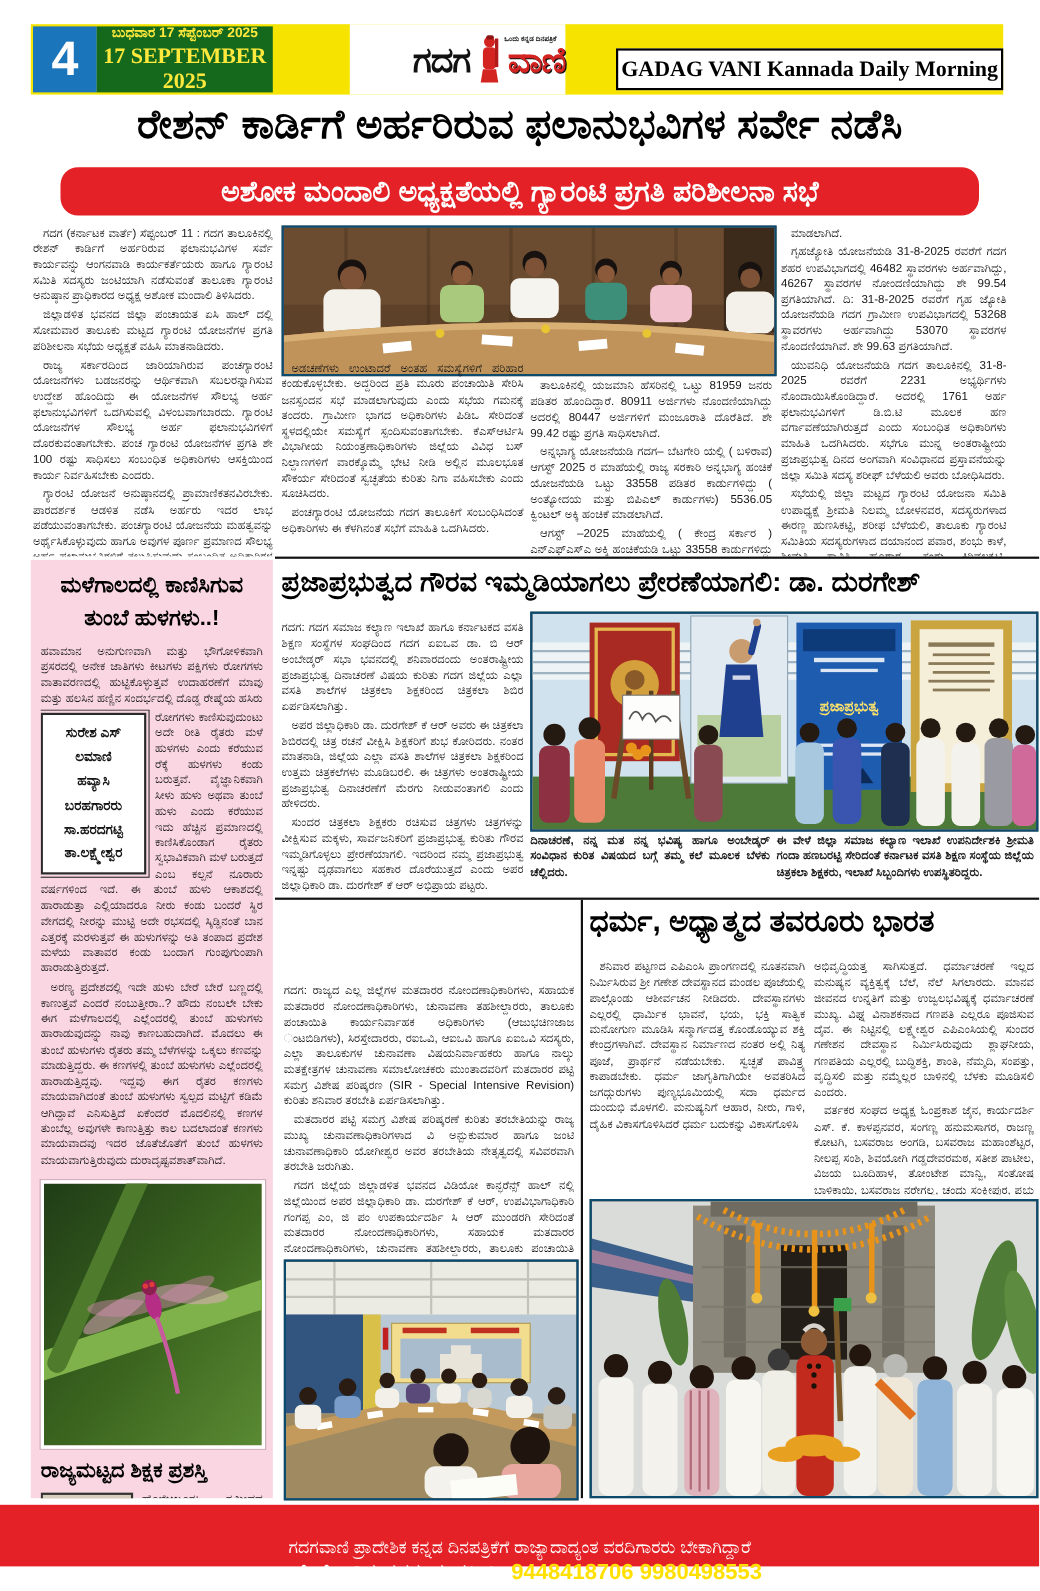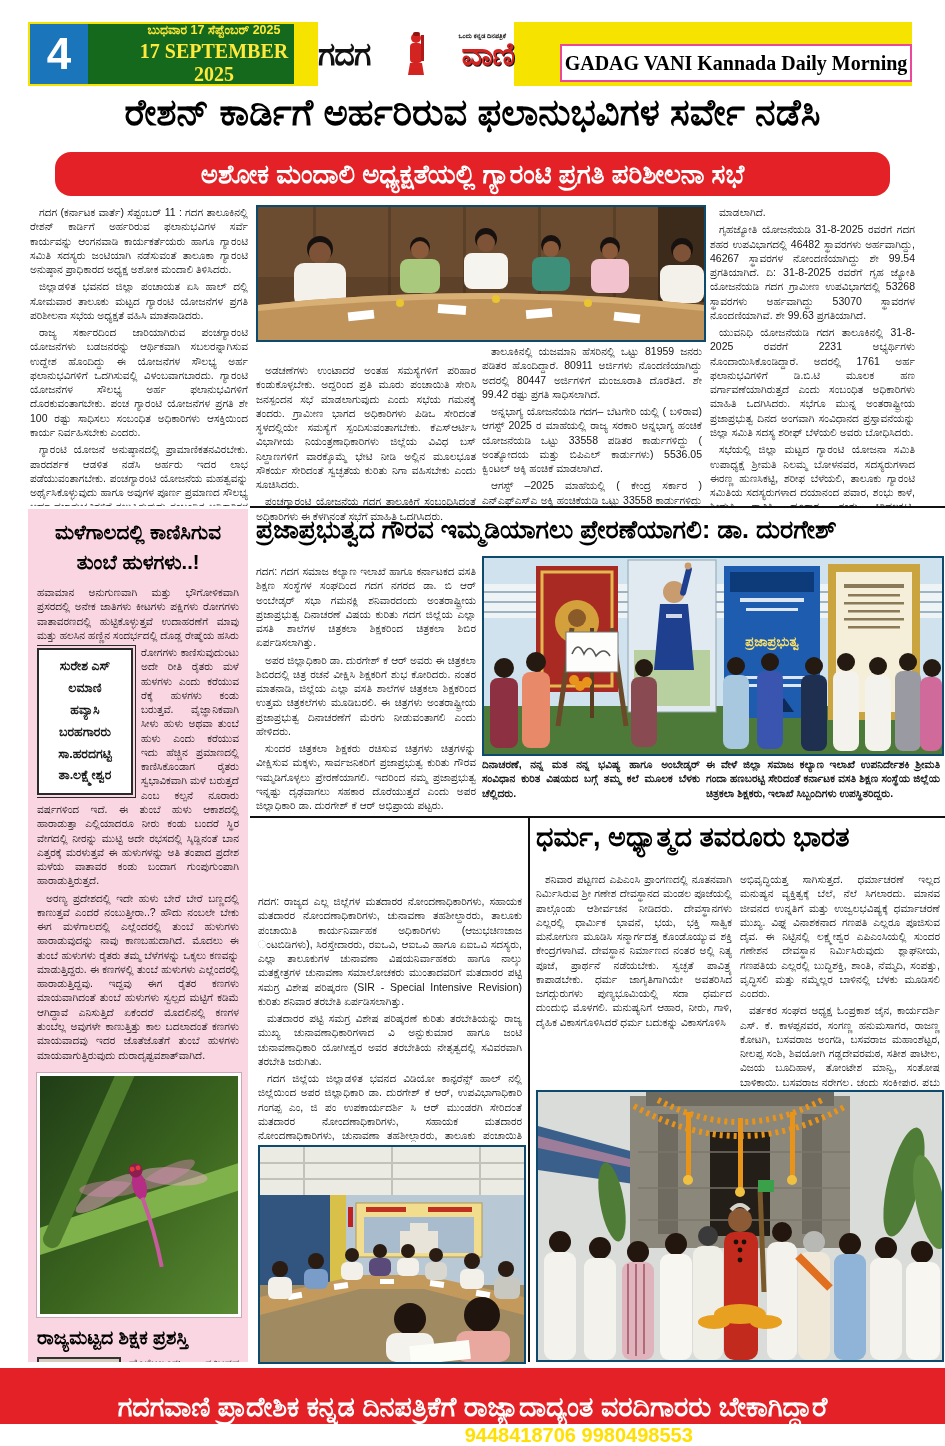--- a/index.html
+++ b/index.html
@@ -4,39 +4,39 @@
 <style>
   html,body{margin:0;padding:0;background:#ffffff;}
   .page{position:relative;width:945px;height:1446px;margin:0 auto;background:#fff;overflow:hidden;
         font-family:"Liberation Sans","DejaVu Sans",sans-serif;color:#151515;}
   .abs{position:absolute;}
   
   .topstrip{left:28px;top:22px;width:884px;height:64px;background:#f6e400;}
   .pageno{left:30px;top:24px;width:58px;height:60px;background:#1b75bb;color:#fff;font-size:44px;font-weight:bold;
           display:flex;align-items:center;justify-content:center;}
   .datebox{left:88px;top:24px;width:160px;height:60px;background:#15691c;color:#ffe93c;text-align:center;
-           display:flex;flex-direction:column;justify-content:center;gap:2px;padding-left:46px;}
+           display:flex;flex-direction:column;justify-content:center;gap:2px;}
   .datebox .kn{font-size:12.5px;font-weight:bold;}
   .datebox .en{font-size:20px;font-weight:bold;font-family:"Liberation Serif","DejaVu Serif",serif;}
-  .logopanel{left:318px;top:22px;width:196px;height:64px;background:#ffffff;display:flex;align-items:center;justify-content:space-between;gap:2px;}
+  .logopanel{left:318px;top:22px;width:196px;height:64px;background:#ffffff;display:flex;align-items:center;justify-content:flex-end;gap:2px;}
   .logo-left{font-size:32px;font-weight:bold;color:#111;letter-spacing:-1px;}
   .logo-right{font-size:32px;font-weight:bold;color:#d42422;text-shadow:1px 1px 0 #111;letter-spacing:-1px;}
   .logo-tag{position:absolute;top:10px;right:8px;font-size:6.5px;color:#111;font-weight:bold;}
-  .mastheadbox{left:560px;top:44px;width:348px;height:34px;background:#fff;border:2px solid #ec4899;
+  .mastheadbox{left:560px;top:44px;width:348px;height:34px;background:#fff;border:2px solid #000000;
                display:flex;align-items:center;justify-content:center;font-family:"Liberation Serif","DejaVu Serif",serif;
                font-weight:bold;font-size:20px;color:#000;white-space:nowrap;}
   .leadhead{left:0;top:92px;width:945px;height:56px;text-align:center;font-size:37px;font-weight:bold;color:#000;
             white-space:nowrap;overflow:hidden;}
   .subhead{left:55px;top:152px;width:835px;height:44px;background:#e32126;border-radius:16px;color:#fff;
            display:flex;align-items:center;justify-content:center;font-size:26px;font-weight:bold;white-space:nowrap;overflow:hidden;}
   
   .bodytext{font-size:10.5px;line-height:1.36;text-align:justify;overflow:hidden;}
   .bodytext p{margin:0 0 3px 0;text-indent:9px;}
   .col1{left:30px;top:205px;width:218px;height:301px;}
-  .col2{left:256px;top:364px;width:220px;height:162px;font-family:Liberation Serif, serif;}
+  .col2{left:256px;top:328px;width:220px;height:162px;}
   .col3{left:482px;top:344px;width:220px;height:162px;}
   .col4{left:710px;top:205px;width:205px;height:301px;}
   .photo{border:2px solid #0c4a6e;overflow:hidden;background:#737373;}
   .meetphoto{left:256px;top:205px;width:446px;height:133px;}
   .rule-h1{left:250px;top:506px;width:695px;height:2px;background:#111;}
   
   .pinkbox{left:28px;top:509px;width:220px;height:853px;background:#f9d6e2;overflow:hidden;padding:6px 9px;box-sizing:border-box;}
   .monsoon-title{white-space:pre-line;text-align:center;font-size:20px;font-weight:bold;line-height:1.5;margin:2px 0 8px 0;color:#000;}
   .authorbox{float:left;width:86px;background:#fff;border:2px solid #2a2a2a;outline:1px solid #2a2a2a;outline-offset:2px;
              margin:3px 8px 4px 0;padding:6px 3px;text-align:center;font-size:12.5px;font-weight:bold;line-height:1.75;white-space:pre-line;}
@@ -57,21 +57,21 @@
   .voters-body{left:258px;top:894px;width:264px;height:248px;}
   .trainphoto{left:258px;top:1145px;width:264px;height:215px;}
   
   .dharma-head{left:536px;top:822px;width:406px;height:44px;font-size:27px;font-weight:bold;color:#000;white-space:nowrap;overflow:hidden;}
   .dh-col1{left:536px;top:872px;width:196px;height:214px;}
   .dh-col2{left:740px;top:872px;width:200px;height:214px;}
   .templephoto{left:536px;top:1090px;width:404px;height:268px;}
   
   .footer{left:0;top:1368px;width:945px;height:56px;background:#e32126;color:#fff;text-align:center;
           display:flex;flex-direction:column;justify-content:center;gap:1px;}
-  .footer .l1{font-size:27px;font-weight:bold;margin-top:47px;}
+  .footer .l1{font-size:16px;font-weight:normal;margin-top:47px;}
   .footer .l2{font-size:19px;font-weight:bold;}
   .footer .phones{color:#ffe000;font-size:20px;font-weight:bold;}
 </style>
 </head>
 <body>
 
 <div class="page">
 
   <div class="abs topstrip"></div>
   <div class="abs pageno">4</div>
@@ -234,21 +234,21 @@
           </svg>
         </div>
 
       </div>
       <p style="text-indent:0;font-size:11px;line-height:1.5">ಹೊಳೆಆಲೂರ: ಸಮೀಪದ ಬೆನಹಾಳ ಗ್ರಾಮದ ಸರಕಾರಿ ಹಿರಿಯ ಪ್ರಾಥಮಿಕ ಶಾಲಾ ವಿಭಾಗದಿಂದ ಶ್ರೀ ಮಲ್ಲಿಕಾರ್ಜುನ್ ವಿ ಆರಳಿ, ಹಾಗೂ ಶ್ರೀ ಸಿ.ಬಿ.ಪಾಟೀಲ ಸರಕಾರಿ ಪ್ರೌಢಶಾಲೆಯ ದೈಹಿಕ ಶಿಕ್ಷಕರಾದ ಶ್ರೀ ಜಯಪ್ರಕಾಶ. ಎಸ್.ಪಾಟೀಲ ಇವರಿಗೆ ಶ್ರೀ ಎಸ್.ಎಸ್.ಆಡಿನ್ ಜನ ಸೇವಾ ಸಂಸ್ಥೆ ಹೊಳೆಆಲೂರ ಇವರು ಆಯೋಜನೆ ಮಾಡಿದಂತ ರಾಜ್ಯಮಟ್ಟದ “ಉತ್ತಮ ಶಿಕ್ಷಕ' ಪ್ರಶಸ್ತಿ ಲಭಿಸಿದ್ದು, ಗ್ರಾಮದ ಗುರು ಹಿರಿಯರು ಎಸ್.ಡಿ.ಎಂ.ಸಿ ಅಧ್ಯಕ್ಷರು ಹಾಗೂ ಸರ್ವ ಸದಸ್ಯರ ವತಿಯಿಂದ ಅಭಿನಂದಿಸಿದ್ದಾರೆ.</p>
     </div>
   </div>
 
   <div class="abs demo-head">ಪ್ರಜಾಪ್ರಭುತ್ವದ ಗೌರವ ಇಮ್ಮಡಿಯಾಗಲು ಪ್ರೇರಣೆಯಾಗಲಿ: ಡಾ. ದುರಗೇಶ್</div>
   <div class="abs bodytext demo-col">
-    <p style="text-indent:0">ಗದಗ: ಗದಗ ಸಮಾಜ ಕಲ್ಯಾಣ ಇಲಾಖೆ ಹಾಗೂ ಕರ್ನಾಟಕದ ವಸತಿ ಶಿಕ್ಷಣ ಸಂಸ್ಥೆಗಳ ಸಂಘದಿಂದ ಗದಗ ನಗರದ ಡಾ. ಬಿ ಆರ್ ಅಂಬೇಡ್ಕರ್ ಸಭಾ ಗಮನಕ್ಲಿ ಶನಿವಾರದಂದು ಅಂತರಾಷ್ಟ್ರೀಯ ಪ್ರಜಾಪ್ರಭುತ್ವ ದಿನಾಚರಣೆ ವಿಷಯ ಕುರಿತು ಗದಗ ಜಿಲ್ಲೆಯ ಎಲ್ಲಾ ವಸತಿ ಶಾಲೆಗಳ ಚಿತ್ರಕಲಾ ಶಿಕ್ಷಕರಿಂದ ಚಿತ್ರಕಲಾ ಶಿಬಿರ ಏರ್ಪಡಿಸಲಾಗಿತ್ತು.</p>
+    <p style="text-indent:0">ಗದಗ: ಗದಗ ಸಮಾಜ ಕಲ್ಯಾಣ ಇಲಾಖೆ ಹಾಗೂ ಕರ್ನಾಟಕದ ವಸತಿ ಶಿಕ್ಷಣ ಸಂಸ್ಥೆಗಳ ಸಂಘದಿಂದ ಗದಗ ಏಐಒವ ಡಾ. ಬಿ ಆರ್ ಅಂಬೇಡ್ಕರ್ ಸಭಾ ಭವನದಲ್ಲಿ ಶನಿವಾರದಂದು ಅಂತರಾಷ್ಟ್ರೀಯ ಪ್ರಜಾಪ್ರಭುತ್ವ ದಿನಾಚರಣೆ ವಿಷಯ ಕುರಿತು ಗದಗ ಜಿಲ್ಲೆಯ ಎಲ್ಲಾ ವಸತಿ ಶಾಲೆಗಳ ಚಿತ್ರಕಲಾ ಶಿಕ್ಷಕರಿಂದ ಚಿತ್ರಕಲಾ ಶಿಬಿರ ಏರ್ಪಡಿಸಲಾಗಿತ್ತು.</p>
     <p>ಅಪರ ಜಿಲ್ಲಾಧಿಕಾರಿ ಡಾ. ದುರಗೇಶ್ ಕೆ ಆರ್ ಅವರು ಈ ಚಿತ್ರಕಲಾ ಶಿಬಿರದಲ್ಲಿ ಚಿತ್ರ ರಚನೆ ವೀಕ್ಷಿಸಿ ಶಿಕ್ಷಕರಿಗೆ ಶುಭ ಕೋರಿದರು. ನಂತರ ಮಾತನಾಡಿ, ಜಿಲ್ಲೆಯ ಎಲ್ಲಾ ವಸತಿ ಶಾಲೆಗಳ ಚಿತ್ರಕಲಾ ಶಿಕ್ಷಕರಿಂದ ಉತ್ತಮ ಚಿತ್ರಕಲೆಗಳು ಮೂಡಿಬರಲಿ. ಈ ಚಿತ್ರಗಳು ಅಂತರಾಷ್ಟ್ರೀಯ ಪ್ರಜಾಪ್ರಭುತ್ವ ದಿನಾಚರಣೆಗೆ ಮೆರಗು ನೀಡುವಂತಾಗಲಿ ಎಂದು ಹೇಳಿದರು.</p>
     <p>ಸುಂದರ ಚಿತ್ರಕಲಾ ಶಿಕ್ಷಕರು ರಚಿಸುವ ಚಿತ್ರಗಳು ಚಿತ್ರಗಳನ್ನು ವೀಕ್ಷಿಸುವ ಮಕ್ಕಳು, ಸಾರ್ವಜನಿಕರಿಗೆ ಪ್ರಜಾಪ್ರಭುತ್ವ ಕುರಿತು ಗೌರವ ಇಮ್ಮಡಿಗೊಳ್ಳಲು ಪ್ರೇರಣೆಯಾಗಲಿ. ಇದರಿಂದ ನಮ್ಮ ಪ್ರಜಾಪ್ರಭುತ್ವ ಇನ್ನಷ್ಟು ದೃಢವಾಗಲು ಸಹಕಾರ ದೊರೆಯುತ್ತದೆ ಎಂದು ಅಪರ ಜಿಲ್ಲಾಧಿಕಾರಿ ಡಾ. ದುರಗೇಶ್ ಕೆ ಆರ್ ಅಭಿಪ್ರಾಯ ಪಟ್ಟರು.</p>
 
   </div>
 
   <div class="abs photo demophoto">
     <svg width="458" height="196" viewBox="0 0 458 196">
       <rect width="458" height="196" fill="#cfe2ee"></rect>
       <rect x="0" y="26" width="458" height="34" fill="#eef3f6"></rect>
       <g stroke="#9fb4c2" stroke-width="2">

